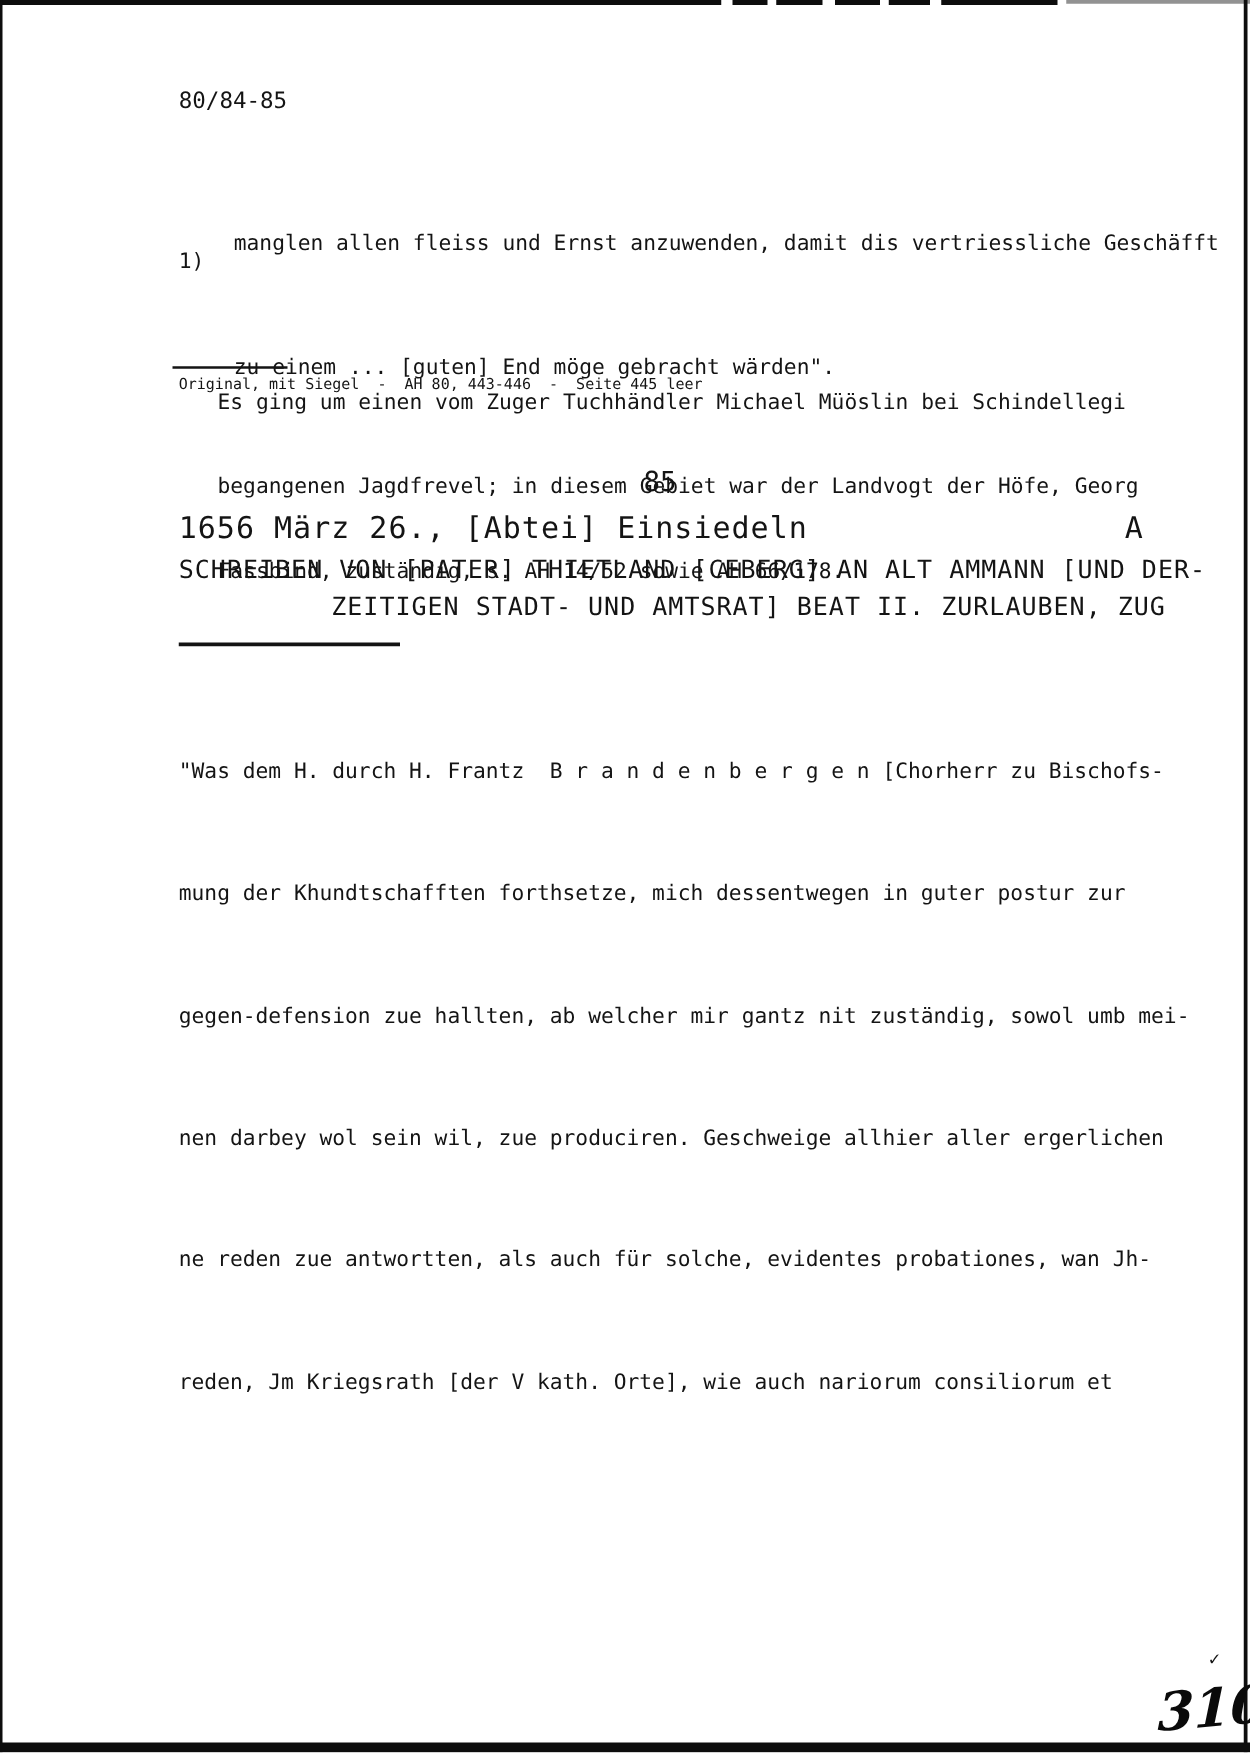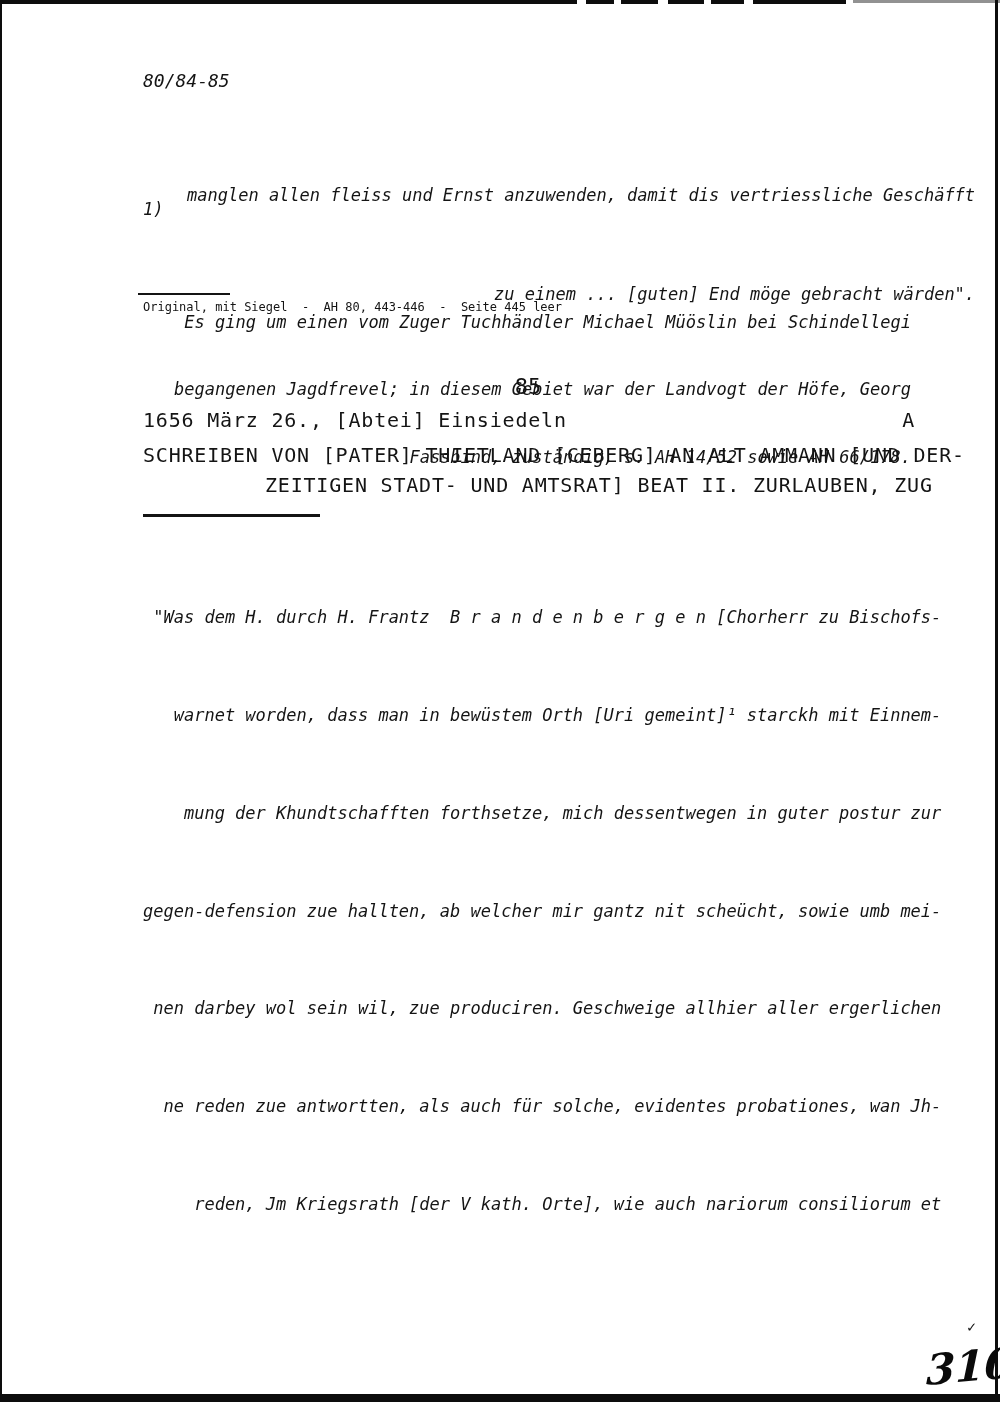--- a/index.html
+++ b/index.html
@@ -2,33 +2,33 @@
 <html><head>
 <meta charset="utf-8">
 <style>
   html,body{margin:0;padding:0;background:#e8e8e8;}
   .page{position:relative;width:1000px;height:1402px;background:#ffffff;overflow:hidden;
         font-family:"DejaVu Sans Mono","Liberation Mono",monospace;color:#141414;}
   .abs{position:absolute;}
   .bar{position:absolute;background:#0d0d0d;}
   .bar-gray{position:absolute;background:#929292;}
   .gap{position:absolute;background:#ffffff;}
-  .ital{font-style:italic;text-align:right;}
+  .ital{}
   .pre{white-space:pre;}
   .ref{left:143px;top:70px;font-size:18px;}
   .intro{left:143px;top:113px;font-size:17px;line-height:33px;margin-left:44px;}
   .footnote{left:143px;top:198px;font-size:17px;line-height:22.5px;}
   .fn-marker{position:absolute;left:0;top:0;}
   .fn-lines{margin-left:31px;}
   .rule{position:absolute;background:#141414;}
   .rule1{left:138px;top:293px;width:92px;height:2px;}
   .rule2{left:143px;top:514px;width:177px;height:3px;}
   .source{left:143px;top:300px;font-size:12px;}
   .entry-num{left:493px;top:374px;width:70px;text-align:center;font-size:22px;}
-  .date-row{left:143px;top:408px;width:772px;font-size:20px;letter-spacing:0.8px;
+  .date-row{left:143px;top:408px;width:772px;font-size:24px;letter-spacing:0.8px;
             display:flex;justify-content:space-between;}
   .title-block{left:143px;top:441px;font-size:20px;letter-spacing:0.8px;line-height:29.5px;}
   .title-l2{padding-left:122px;}
   .letter{left:143px;top:536px;font-size:17px;line-height:32.6px;}
   .check{left:967px;top:1318px;font-size:15px;font-weight:bold;}
   .hand{left:926px;top:1342px;font-size:42px;font-family:"DejaVu Serif","Liberation Serif",serif;
         font-style:italic;font-weight:bold;transform:rotate(-5deg) skewX(-6deg);color:#0a0a0a;}
 </style>
 </head>
 <body>
@@ -75,23 +75,22 @@
 
   <div class="abs title-block">
     <div>SCHREIBEN VON [PATER] THIETLAND [CEBERG] AN ALT AMMANN [UND DER-</div>
     <div class="title-l2">ZEITIGEN STADT- UND AMTSRAT] BEAT II. ZURLAUBEN, ZUG</div>
   </div>
 
   <div class="rule rule2"></div>
 
   <div class="abs letter ital pre">
     <div>"Was dem H. durch H. Frantz  B r a n d e n b e r g e n [Chorherr zu Bischofs-</div>
-    <div>warnet worden, dass man in bewüstem Orth [Uri gemeint]¹ starckh mit Einnem-</div>
     <div>mung der Khundtschafften forthsetze, mich dessentwegen in guter postur zur</div>
-    <div>gegen-defension zue hallten, ab welcher mir gantz nit scheücht, sowie umb mei-</div>
+    <div>gegen-defension zue hallten, ab welcher mir gantz nit zuständig, sowol umb mei-</div>
     <div>nen darbey wol sein wil, zue produciren. Geschweige allhier aller ergerlichen</div>
     <div>ne reden zue antwortten, als auch für solche, evidentes probationes, wan Jh-</div>
     <div>reden, Jm Kriegsrath [der V kath. Orte], wie auch nariorum consiliorum et</div>
     
     
     
     
     
     
     

